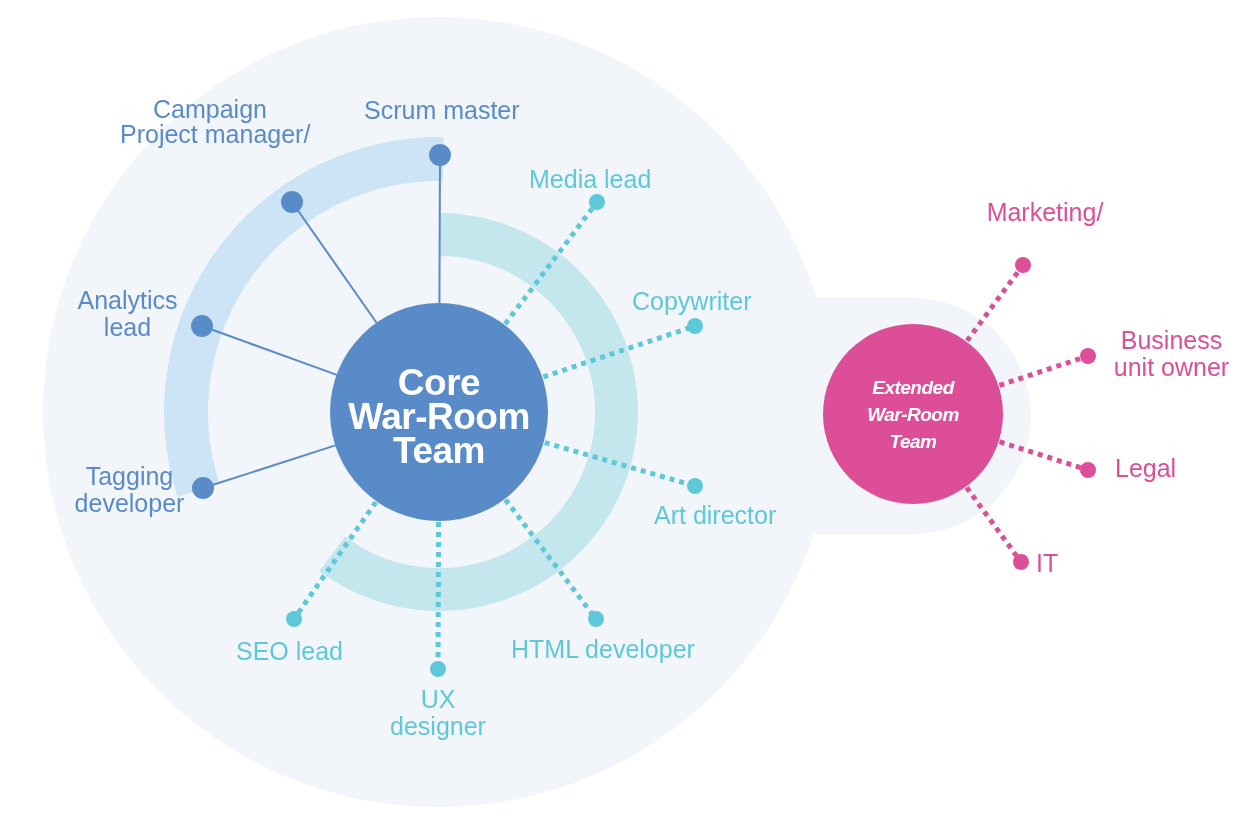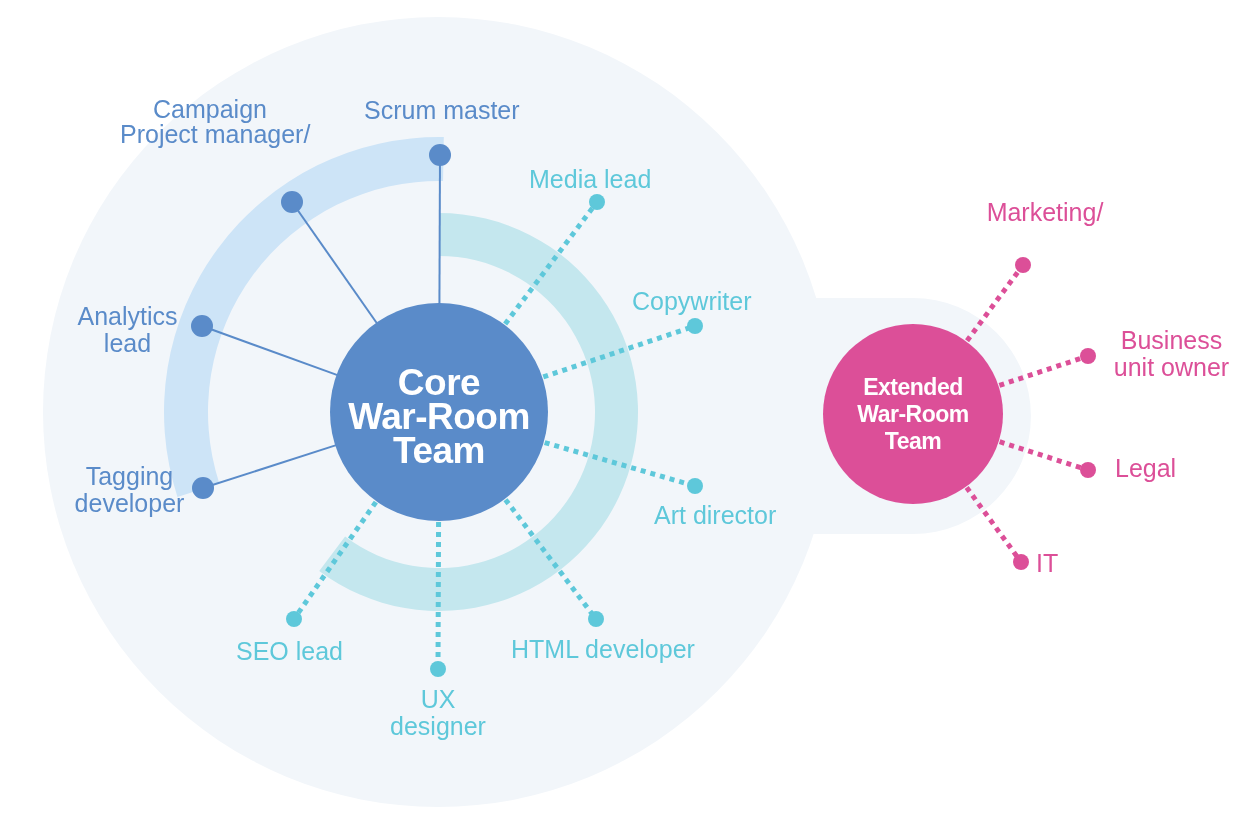--- a/index.html
+++ b/index.html
@@ -7,21 +7,21 @@
            font-family: "Liberation Sans", sans-serif; }
     #diagram { position: absolute; left: 0; top: 0; }
     .lbl { position: absolute; font-size: 25px; line-height: 27px; white-space: nowrap; text-align: center; }
     .lbl span { display: block; }
     .c-core { color: #5a8bc9; text-align: center; }
     .c-teal { color: #5ec8da; }
     .c-pink { color: #dc4f98; }
     .hub-text { position: absolute; color: #ffffff; font-weight: bold; text-align: center; white-space: nowrap; }
     .hub-text span { display: block; }
     .hub-core { font-size: 37px; line-height: 34px; letter-spacing: -0.5px; }
-    .hub-ext { font-size: 23px; line-height: 27px; letter-spacing: -0.5px; }
+    .hub-ext { font-size: 19px; line-height: 27px; letter-spacing: -0.5px; font-style: italic; }
   </style>
 </head>
 <body>
 
 <svg id="diagram" width="1249" height="826" viewBox="0 0 1249 826">
 
   <circle cx="438" cy="412" r="395" fill="#f2f6fa"></circle>
   <path d="M 780 298 L 913 298 A 118 118 0 0 1 913 534 L 780 534 Z" fill="#f2f6fa"></path>
 
   <path id="core-arc" fill="#cde4f7" d="M443.79941177025285 137.04188383199238 A275 275 0 0 0 177.45945801883278 496.97967345311054 L219.30594473581954 483.3829257006129 A231 231 0 0 1 443.03150588701243 181.0351824188736 Z"></path>
@@ -77,21 +77,21 @@
   <span>Team</span>
 </div>
 
 <div class="lbl c-core" style="left:364px; top:97px;">
   <span>Scrum master</span>
 </div>
 <div class="lbl c-core" style="left:120px; top:97px; width:180px; line-height:25px;">
   <span>Campaign</span>
   <span>Project manager/</span>
 </div>
-<div class="lbl c-core" style="left:70px; top:287px; width:115px;margin-top:16px;">
+<div class="lbl c-core" style="left:70px; top:287px; width:115px;">
   <span>Analytics</span>
   <span>lead</span>
 </div>
 <div class="lbl c-core" style="left:72px; top:463px; width:115px;">
   <span>Tagging</span>
   <span>developer</span>
 </div>
 
 <div class="lbl c-teal" style="left:529px; top:166px;">
   <span>Media lead</span>

